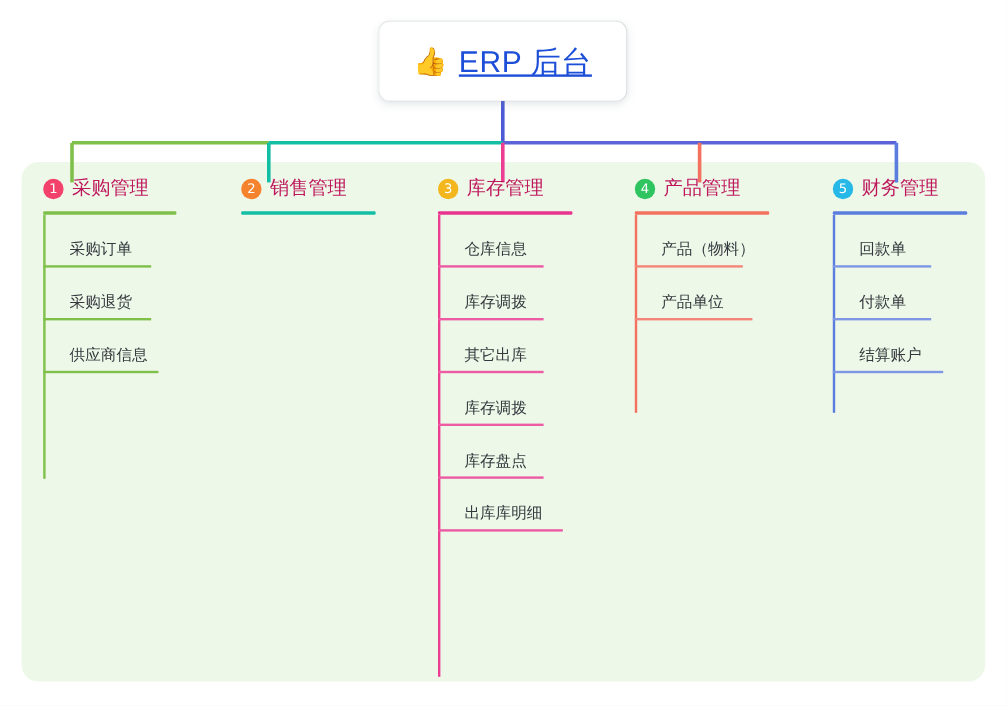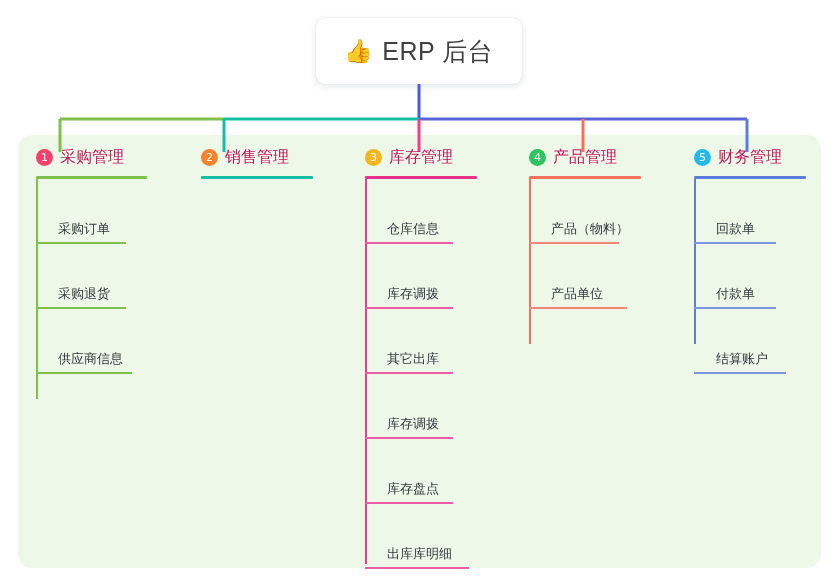--- a/index.html
+++ b/index.html
@@ -27,21 +27,21 @@
     left:316px;top:18px;
     width:206px;height:66px;
     background:#ffffff;
     border-radius:9px;
     box-shadow:0 2px 7px rgba(120,130,140,.22), 0 0 1px rgba(120,130,140,.30);
     display:flex;align-items:center;justify-content:center;
     gap:9px;
   }
   .root-emoji{font-size:23px;line-height:1;}
   .root-title{
-    font-size:25px;color:#404040;letter-spacing:.5px;white-space:nowrap;
+    font-size:25px;color:#1d4ed8;letter-spacing:.5px;white-space:nowrap;text-decoration:underline;
   }
 
   
   #wires{position:absolute;left:0;top:0;width:839px;height:588px;pointer-events:none;}
 
   
   .col{position:absolute;top:143px;}
   .col-head{
     display:flex;align-items:center;gap:7px;
     height:28px;white-space:nowrap;
@@ -56,21 +56,21 @@
   .col-title{font-size:16px;color:#be185d;}
   .head-rule{height:3px;border-radius:1px;margin-top:5px;}
 
   
   .items{position:relative;margin-top:0;}
   .spine{
     position:absolute;left:0;top:0;width:2px;
   }
   .item{
     position:relative;
-    height:65px;
+    height:44px;
     display:flex;align-items:flex-end;
     box-sizing:border-box;
   }
   .item-label{
     font-size:13px;color:#34383d;
     padding-left:22px;padding-bottom:6px;white-space:nowrap;
   }
   .item-rule{
     position:absolute;left:0;bottom:0;height:2px;
   }

